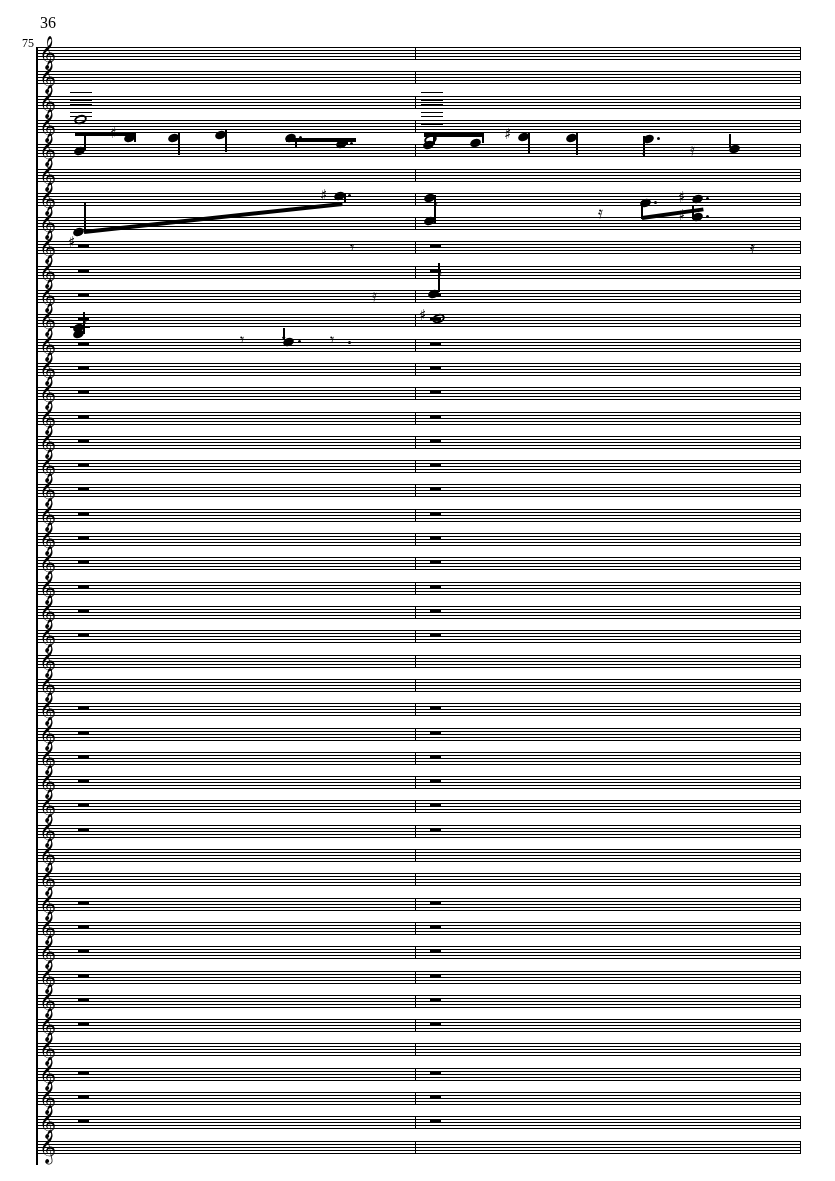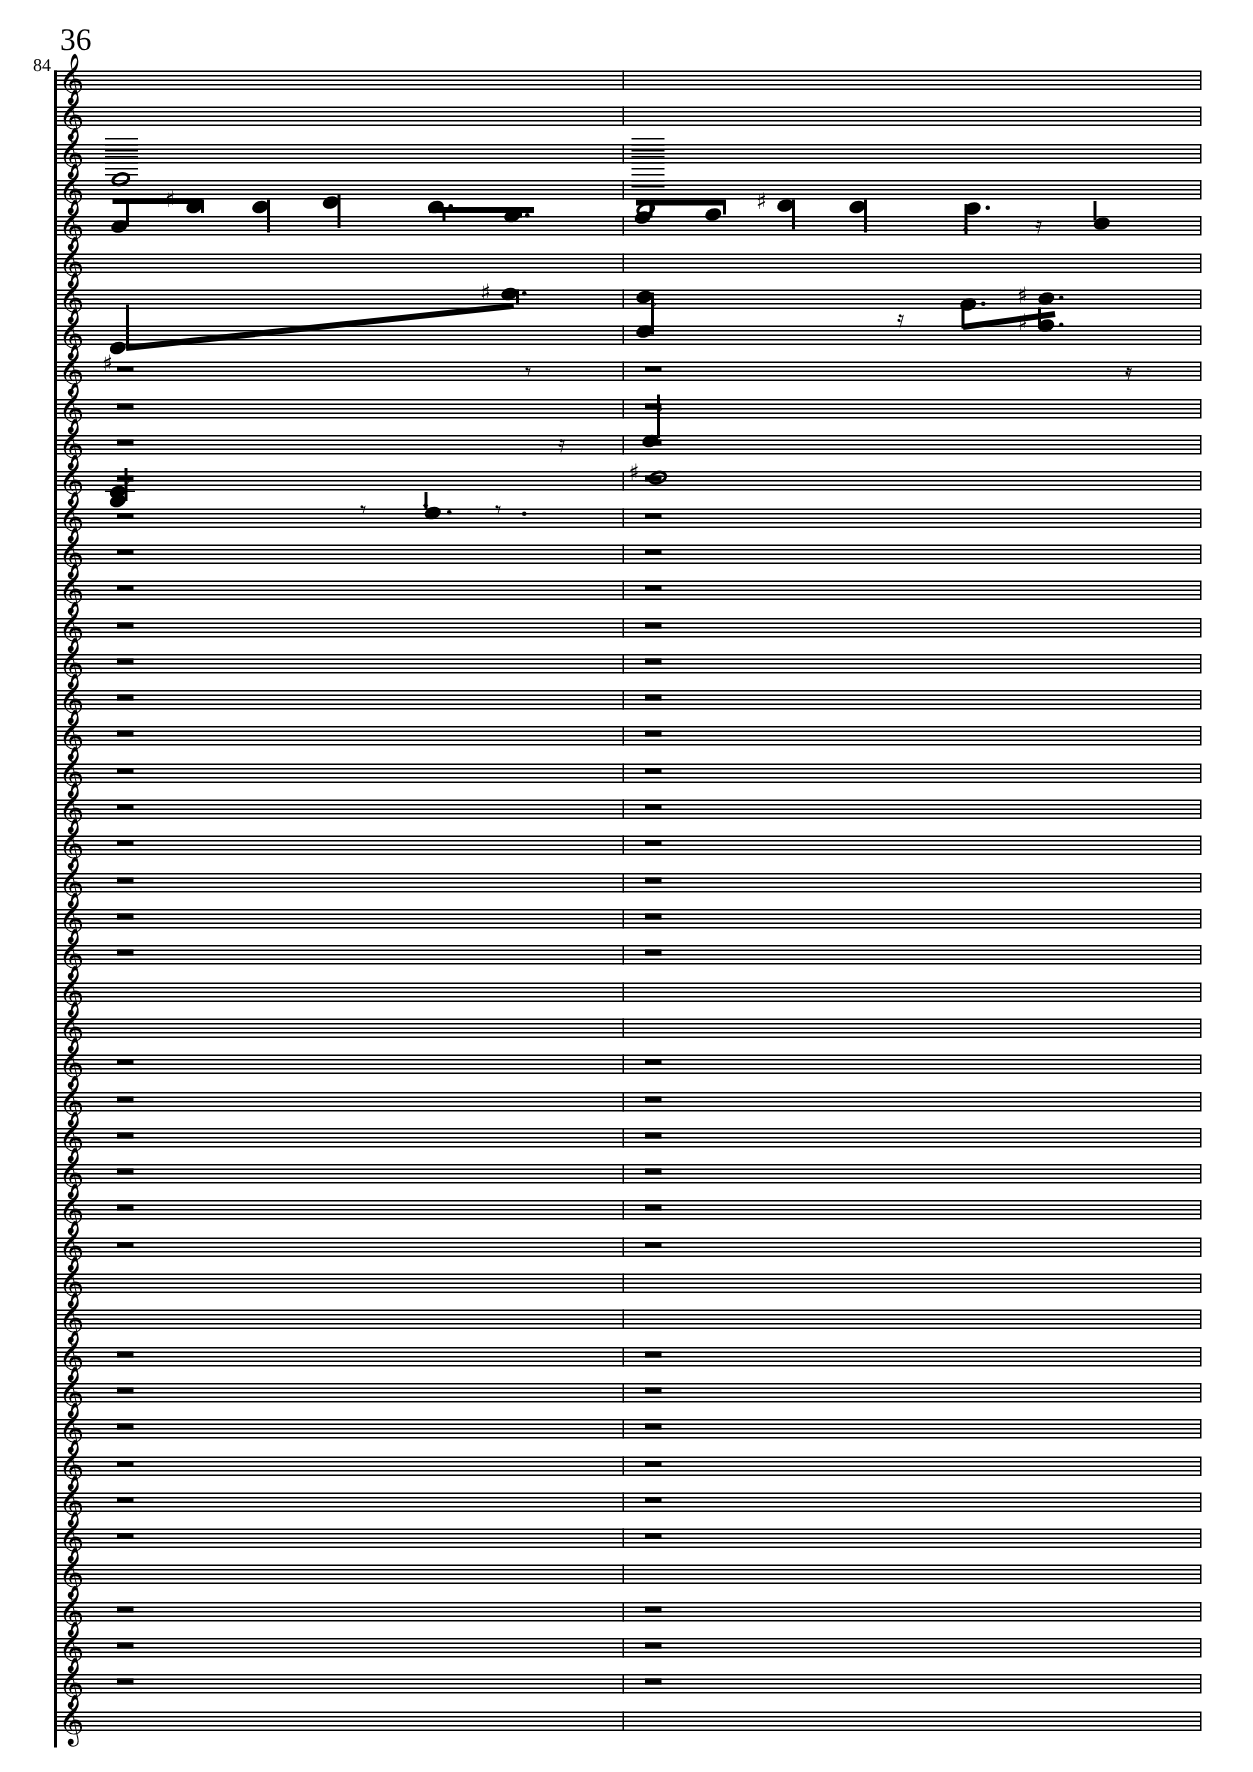--- a/index.html
+++ b/index.html
@@ -14,21 +14,21 @@
   #page {
     position: relative;
     width: 835px;
     height: 1181px;
     background: #ffffff;
     overflow: hidden;
   }
   .page-number {
     position: absolute;
     font-family: "Liberation Serif", serif;
-    font-size: 21px;
+    font-size: 16px;
     color: #000;
   }
   .measure-number {
     position: absolute;
     font-family: "Liberation Serif", serif;
     font-size: 12px;
     color: #000;
   }
   
   .spine {
@@ -144,21 +144,21 @@
     color: #000;
     user-select: none;
   }
 </style>
 </head>
 <body>
 
 <div id="page">
 
   <div class="page-number" style="left:40px; top:14px;">36</div>
-  <div class="measure-number" style="left:22px; top:36px;">84</div>
+  <div class="measure-number" style="left:22px; top:36px;">75</div>
 
   <div class="spine" style="left:36px; top:47px; width:2px; height:1118px;"></div>
 
   <div id="staves">
       <div class="staff" style="left: 36px; top: 47px; width: 764px; height: 13px;">
         <div class="ln l0"></div>
         <div class="ln l1"></div>
         <div class="ln l2"></div>
         <div class="ln l3"></div>
         <div class="ln l4"></div>

